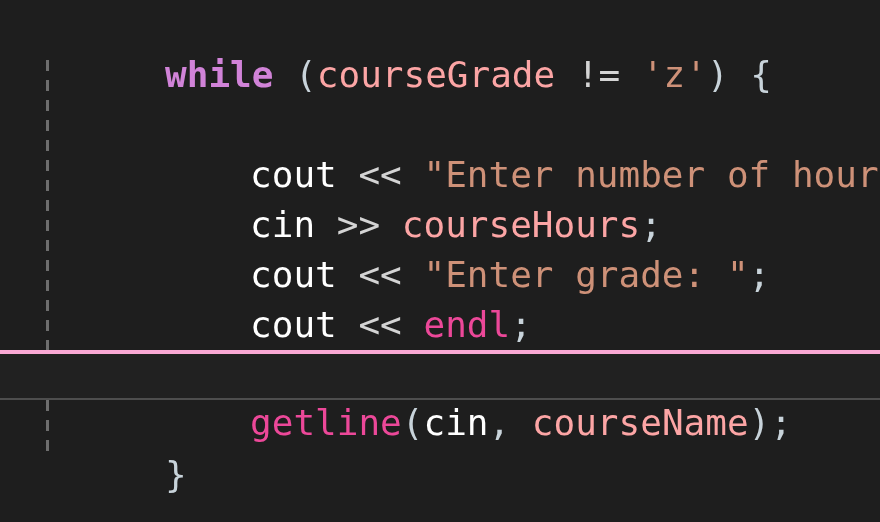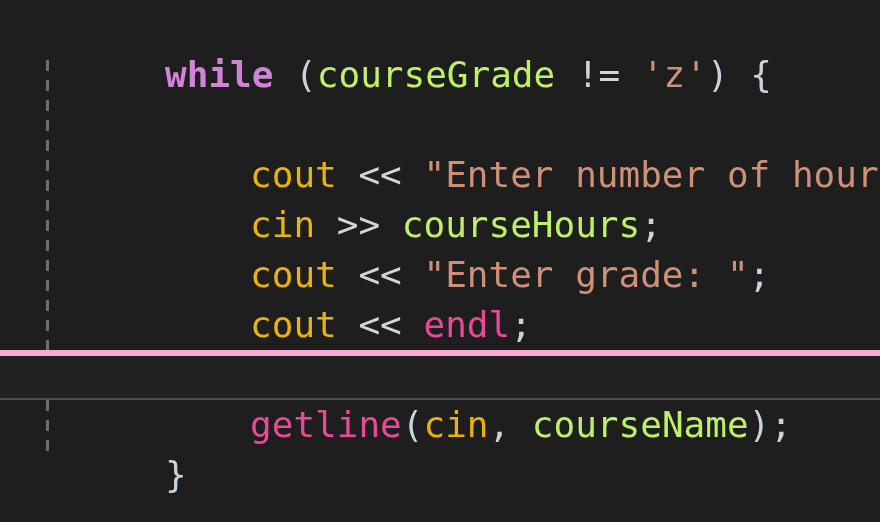--- a/index.html
+++ b/index.html
@@ -53,34 +53,34 @@
     line-height: 50px;
     white-space: pre;
     font-size: 36px;
     letter-spacing: 0px;
     padding-left: 35px;
     box-sizing: border-box;
   }
 
   .line.active {
     background: #212121;
-    border-top: 6px solid #f9a8d4;
+    border-top: 4px solid #f9a8d4;
     border-bottom: 2px solid #4e4e4e;
     height: 50px;
     line-height: 46px;
   }
 
   
   .kw   { color: #d183d8; font-weight: bold; }
-  .var  { color: #bef264; }
+  .var  { color: #fca5a5; }
   .str  { color: #ce9178; }
   .fn   { color: #ec4899; }
   .punc { color: #c8d3da; }
   .op   { color: #d4d4d4; }
-  .id   { color: #eab308; text-align: center; }
+  .id   { color: #ffffff; text-align: center; }
   .semi { color: #c8d3da; }
 </style>
 </head>
 <body>
 
 <div id="editor">
 
   <div class="indent-guide"></div>
 
   <div class="code-lines">

